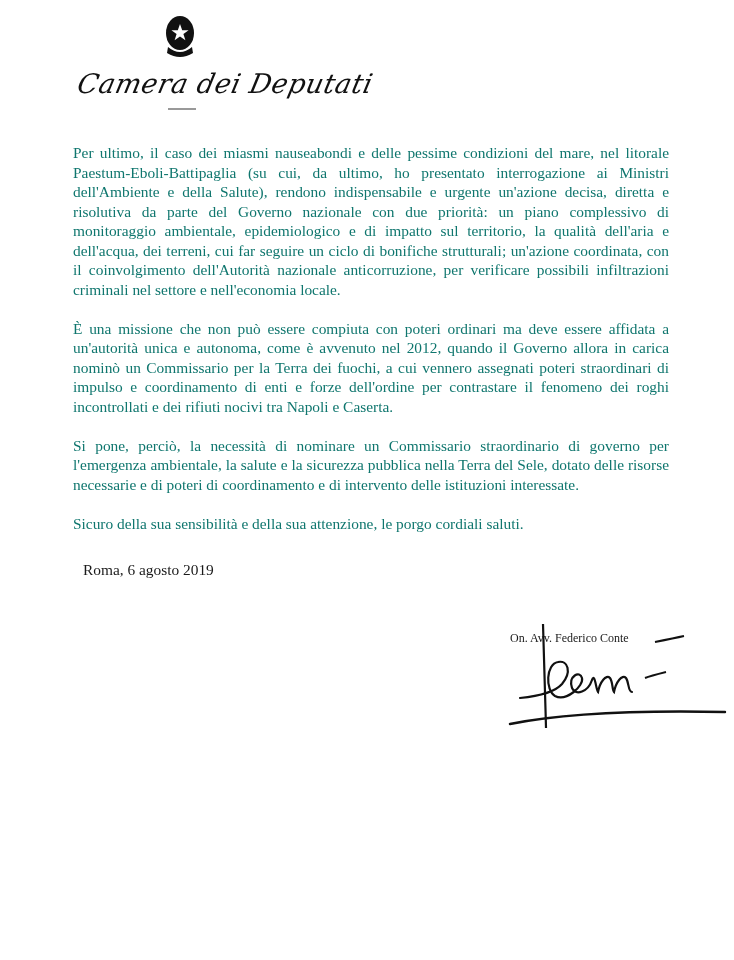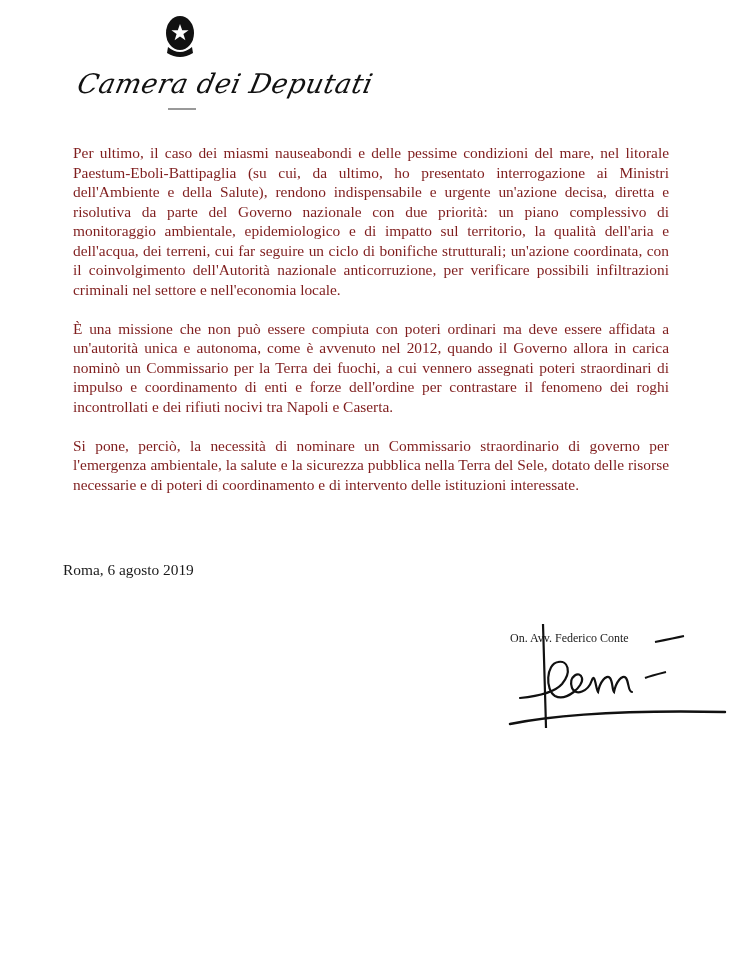--- a/index.html
+++ b/index.html
@@ -10,27 +10,27 @@
   .institution {
     position: absolute; left: 8px; top: 60px; white-space: nowrap;
     font-family: "DejaVu Serif", serif; font-style: italic; font-size: 27px;
     color: #111; letter-spacing: 0.5px; transform: skewX(-12deg);
   }
   .tiny-line { position: absolute; left: 98px; top: 100px; width: 28px; height: 2px; background: #999; }
 
   .body-text {
     position: absolute; left: 73px; top: 143px; width: 596px;
     font-family: "Liberation Serif", serif; font-size: 15.4px; line-height: 19.5px;
-    color: #7f1d1d;
+    color: #0f766e;
   }
   .body-text p { margin: 0 0 19.5px 0; text-align: justify; }
   .body-text p.last { margin-bottom: 0; }
 
   .place-date {
-    position: absolute; left: 63px; top: 561px;
+    position: absolute; left: 83px; top: 561px;
     font-family: "Liberation Serif", serif; font-size: 15.4px; color: #1a1a1a;
   }
   .signatory {
     position: absolute; left: 510px; top: 631px;
     font-family: "Liberation Serif", serif; font-size: 12px; color: #1a1a1a; white-space: nowrap;
   }
   .signature { position: absolute; left: 500px; top: 620px; width: 234px; height: 130px; }
 </style>
 </head>
 <body>
@@ -44,20 +44,21 @@
       <polygon points="15,11 17.2,17.2 23.6,17.2 18.4,21 20.4,27.2 15,23.4 9.6,27.2 11.6,21 6.4,17.2 12.8,17.2" fill="#fff"></polygon>
     </svg>
     <div class="institution">Camera dei Deputati</div>
     <div class="tiny-line"></div>
   </div>
 
   <div class="body-text">
     <p>Per ultimo, il caso dei miasmi nauseabondi e delle pessime condizioni del mare, nel litorale Paestum-Eboli-Battipaglia (su cui, da ultimo, ho presentato interrogazione ai Ministri dell'Ambiente e della Salute), rendono indispensabile e urgente un'azione decisa, diretta e risolutiva da parte del Governo nazionale con due priorità: un piano complessivo di monitoraggio ambientale, epidemiologico e di impatto sul territorio, la qualità dell'aria e dell'acqua, dei terreni, cui far seguire un ciclo di bonifiche strutturali; un'azione coordinata, con il coinvolgimento dell'Autorità nazionale anticorruzione, per verificare possibili infiltrazioni criminali nel settore e nell'economia locale.</p>
     <p>È una missione che non può essere compiuta con poteri ordinari ma deve essere affidata a un'autorità unica e autonoma, come è avvenuto nel 2012, quando il Governo allora in carica nominò un Commissario per la Terra dei fuochi, a cui vennero assegnati poteri straordinari di impulso e coordinamento di enti e forze dell'ordine per contrastare il fenomeno dei roghi incontrollati e dei rifiuti nocivi tra Napoli e Caserta.</p>
     <p>Si pone, perciò, la necessità di nominare un Commissario straordinario di governo per l'emergenza ambientale, la salute e la sicurezza pubblica nella Terra del Sele, dotato delle risorse necessarie e di poteri di coordinamento e di intervento delle istituzioni interessate.</p>
+    <p class="last">Sicuro della sua sensibilità e della sua attenzione, le porgo cordiali saluti.</p>
   </div>
 
   <div class="place-date">Roma, 6 agosto 2019</div>
 
   <div class="signatory">On. Avv. Federico Conte</div>
 
   <svg class="signature" viewBox="0 0 234 130">
     <path d="M43 4 C44 30 45 70 46 108" stroke="#111" stroke-width="2.2" fill="none"></path>
     <path d="M20 78 C40 76 55 72 62 64 C72 52 68 40 58 42 C46 44 45 70 55 76 C66 82 84 66 82 58 C80 50 68 56 72 68 C76 76 88 72 92 60 C95 52 96 70 98 72 C100 62 106 54 110 58 C113 62 112 70 114 72 C116 62 122 54 126 58 C129 62 128 72 132 72" stroke="#111" stroke-width="2.2" fill="none" stroke-linecap="round"></path>
     <path d="M145 58 C150 56 158 54 166 52" stroke="#111" stroke-width="2" fill="none"></path>

